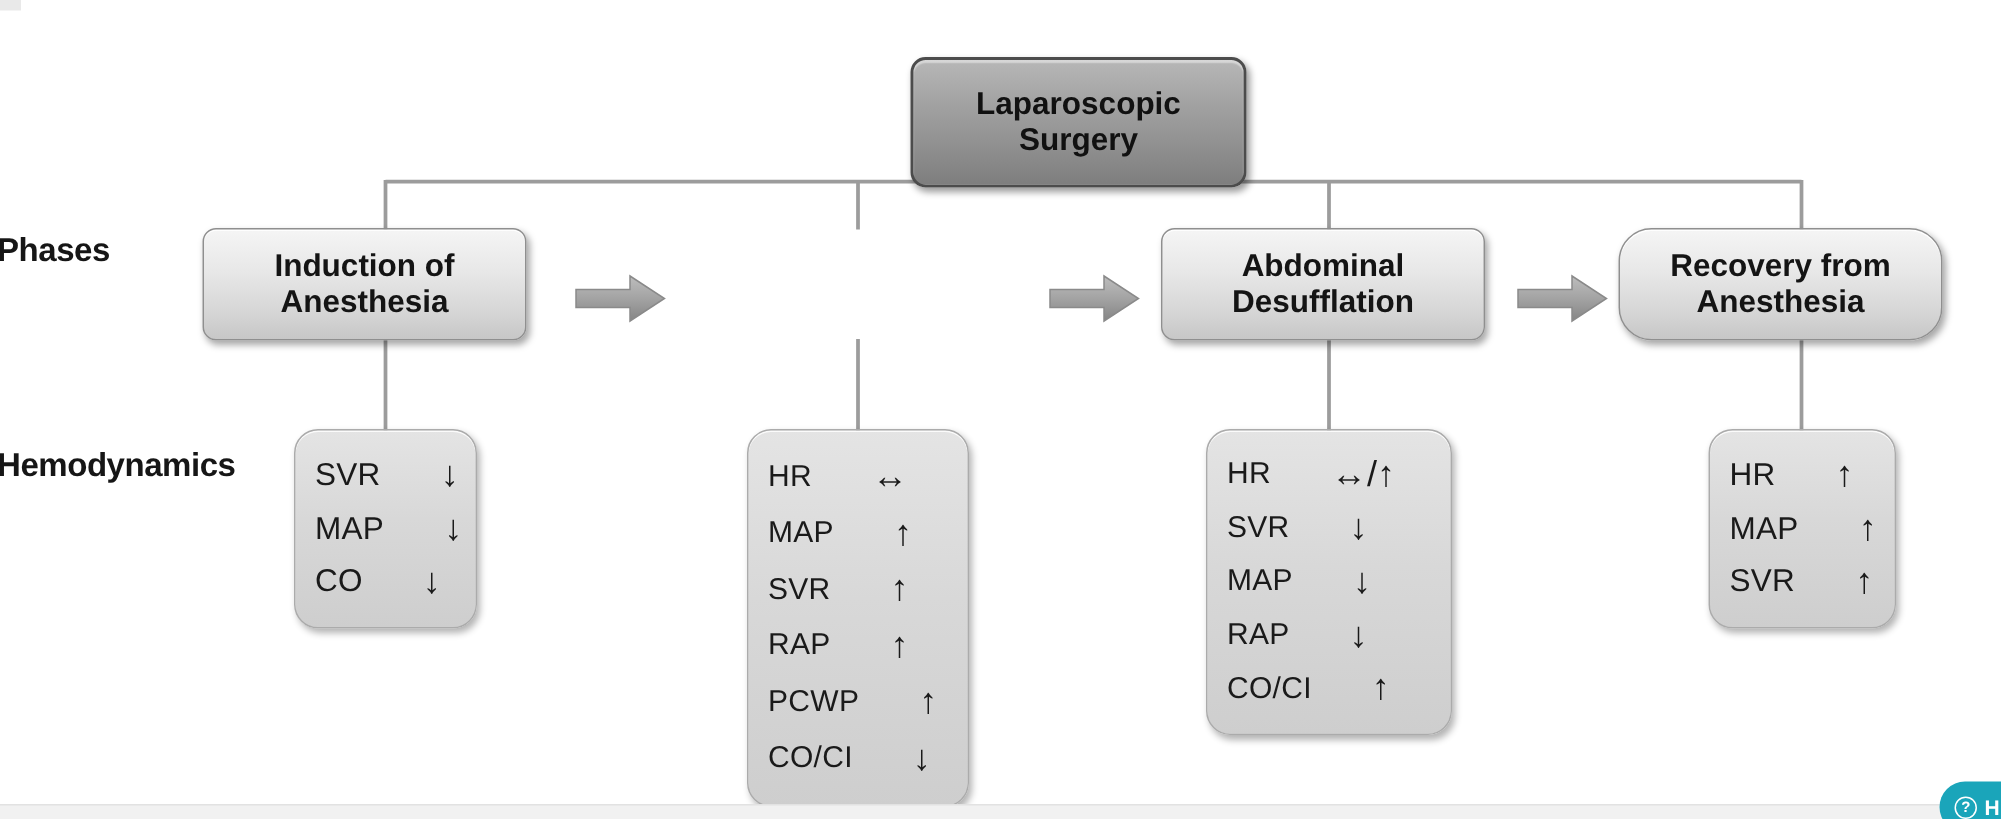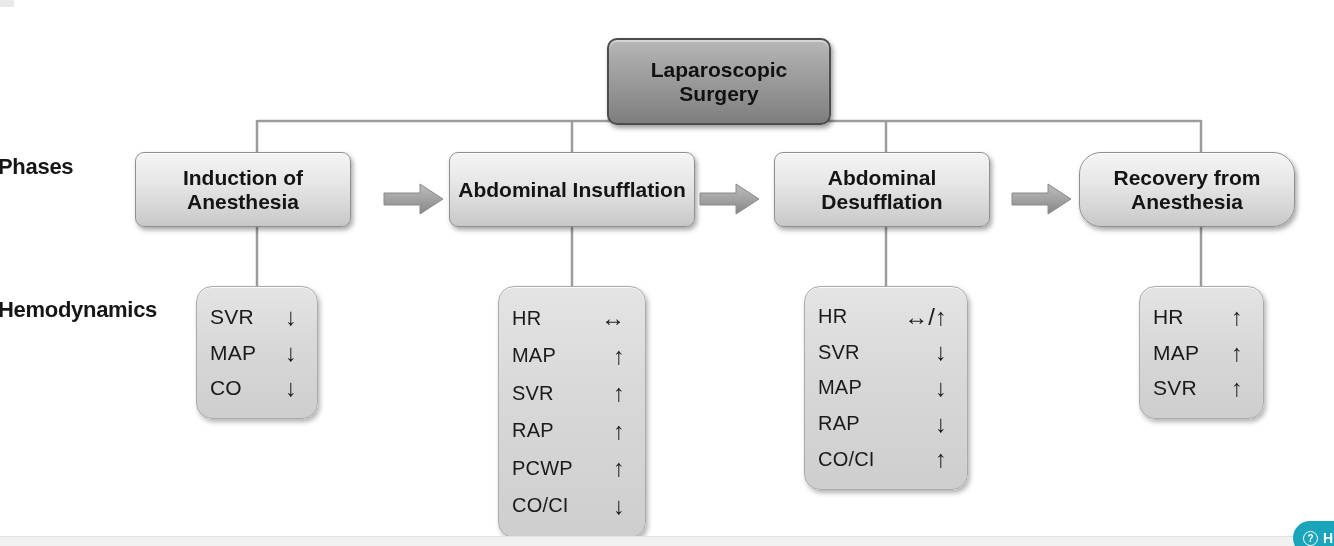--- a/index.html
+++ b/index.html
@@ -76,21 +76,21 @@
     box-shadow: inset 0 1px 0 rgba(255,255,255,0.85), 2px 3px 5px rgba(0,0,0,0.30);
     display: flex; flex-direction: column; justify-content: space-evenly;
     padding: 6px 20px 6px 13px;
   }
   .hemo-1 { left: 196px;  width: 122px; height: 133px; }
   .hemo-2 { left: 498px;  width: 148px; height: 252px; }
   .hemo-3 { left: 804px;  width: 164px; height: 204px; }
   .hemo-4 { left: 1139px; width: 125px; height: 133px; }
 
   .hemo-row {
-    display: flex; align-items: center; justify-content: space-between;
+    display: flex; align-items: center;  gap: 40px;
   }
   .hemo-param {
     font-size: 21px; font-weight: 400; color: #1a1a1a; letter-spacing: 0.2px;
   }
   .hemo-2 .hemo-param, .hemo-3 .hemo-param { font-size: 20px; }
   .hemo-change {
     font-size: 24px; font-weight: 400; color: #1a1a1a; line-height: 1;
   }
 
   .bottom-strip {
@@ -149,23 +149,20 @@
     <span>Laparoscopic Surgery</span>
   </div>
 
   <div class="section-label phases">Phases</div>
   <div class="section-label hemo">Hemodynamics</div>
 
   <div class="phase-box phase-1">
     <span>Induction of
 Anesthesia</span>
   </div>
-  <div class="phase-box phase-2">
-    <span>Abdominal Insufflation</span>
-  </div>
   <div class="phase-box phase-3">
     <span>Abdominal
 Desufflation</span>
   </div>
   <div class="phase-box phase-4">
     <span>Recovery from
 Anesthesia</span>
   </div>
 
   <svg class="flow-arrow flow-arrow-1" viewBox="0 0 62 34">

